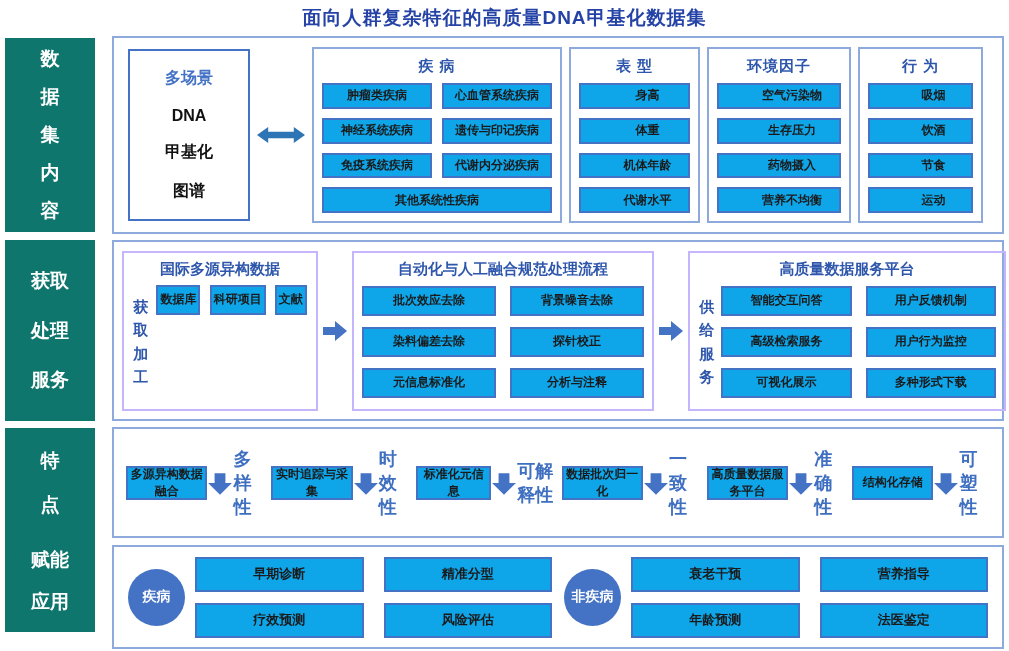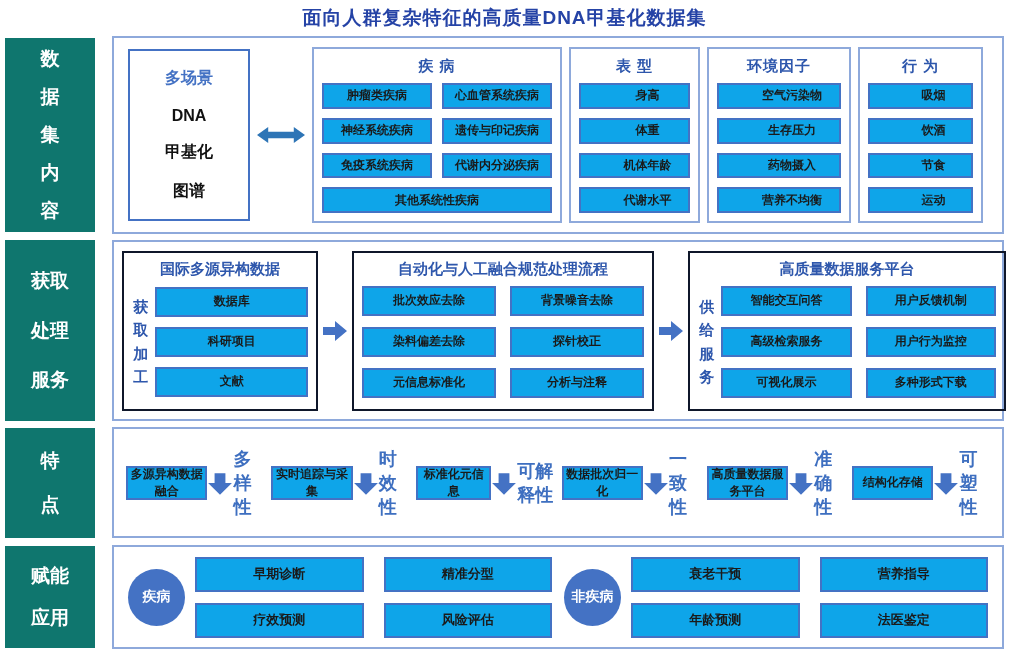--- a/index.html
+++ b/index.html
@@ -11,21 +11,21 @@
 
   
   .side-box { position: absolute; left: 5px; width: 90px; background: #0f766e; color: #fff;
               display: flex; align-items: center; justify-content: center; }
   .side-label { font-weight: bold; font-size: 19px; text-align: center; word-break: break-all; }
   .sw1 { width: 1.2em; }
   .sw2 { width: 2.4em; }
   #side1 { top: 38px;  height: 194px; } #side1 .side-label { line-height: 2.0; }
   #side2 { top: 240px; height: 181px; } #side2 .side-label { line-height: 2.6; }
   #side3 { top: 428px; height: 110px; } #side3 .side-label { line-height: 2.3; }
-  #side4 { top: 546px; height: 102px; } #side4 .side-label { line-height: 2.2; }
+  #side4 { top: 530px; height: 102px; } #side4 .side-label { line-height: 2.2; }
 
   
   .row { position: absolute; left: 112px; width: 892px; border: 2px solid #8EA9DB; background: #fff; }
   #row1 { top: 36px;  height: 198px; display: flex; align-items: center; padding: 10px 8px 10px 14px; gap: 7px; }
   #row2 { top: 240px; height: 181px; display: flex; align-items: center; padding: 8px 8px; gap: 5px; }
   #row3 { top: 427px; height: 111px; display: flex; align-items: center; justify-content: space-between; padding: 10px 12px; }
   #row4 { top: 545px; height: 104px; display: flex; align-items: center; padding: 10px 14px; gap: 12px; }
 
   .item-box { border: 2px solid #4472C4; background: #0ea5e9; color: #1a1a1a; font-weight: bold;
               font-size: 12px; text-align: center; display: flex; align-items: center;
@@ -41,26 +41,26 @@
   .group { border: 2px solid #8EA9DB; height: 176px; padding: 5px 8px 8px; display: flex; flex-direction: column; flex: none; }
   .group-title { text-align: center; color: #2E57AC; font-weight: bold; font-size: 15px; margin: 3px 0 7px; letter-spacing: 1px; }
   .g-disease { width: 250px; }
   .g-disease .g-grid { flex: 1; display: grid; grid-template-columns: 1fr 1fr; gap: 9px 10px; }
   .span2 { grid-column: 1 / 3; }
   .g-col { display: flex; flex-direction: column; gap: 9px; flex: 1; }
   .g-col .item-box { flex: 1; padding-left: 28px; }
   .g-pheno { width: 131px; } .g-env { width: 144px; } .g-behav { width: 125px; }
 
   
-  .sub { border: 2px solid #0f172a; height: 160px; padding: 4px 8px 8px; display: flex; flex-direction: column; flex: none; }
+  .sub { border: 2px solid #c4b5fd; height: 160px; padding: 4px 8px 8px; display: flex; flex-direction: column; flex: none; }
   .sub-title { text-align: center; color: #2E57AC; font-weight: bold; font-size: 15px; margin: 3px 0 4px; }
   .sub-body { flex: 1; display: flex; align-items: stretch; gap: 6px; }
   .vlabel { width: 1.15em; font-size: 15px; font-weight: bold; color: #2E57AC; word-break: break-all;
             line-height: 1.55; align-self: center; text-align: center; }
-  .sub-col { flex: 1; display: flex; flex-direction: column; justify-content: space-evenly; gap: 8px; padding: 2px 0; }
+  .sub-col { flex: 1; display: flex; justify-content: space-evenly; gap: 8px; padding: 2px 0; }
   .sub-col .item-box { height: 30px; }
   .sub-grid { flex: 1; display: grid; grid-template-columns: 1fr 1fr; gap: 10px 14px; align-content: space-evenly; padding: 2px 0; }
   .sub-grid .item-box { height: 30px; }
   .s-source { width: 196px; } .s-process { width: 302px; } .s-platform { width: 318px; }
 
   
   .feat { display: flex; flex-direction: row; align-items: center; width: 138px; }
   .feat .item-box { width: 100%; height: 34px; }
   .feat-arrow { margin: 5px 0 3px; }
   .feat-label { color: #3E6FC0; font-weight: bold; font-size: 18px; }

